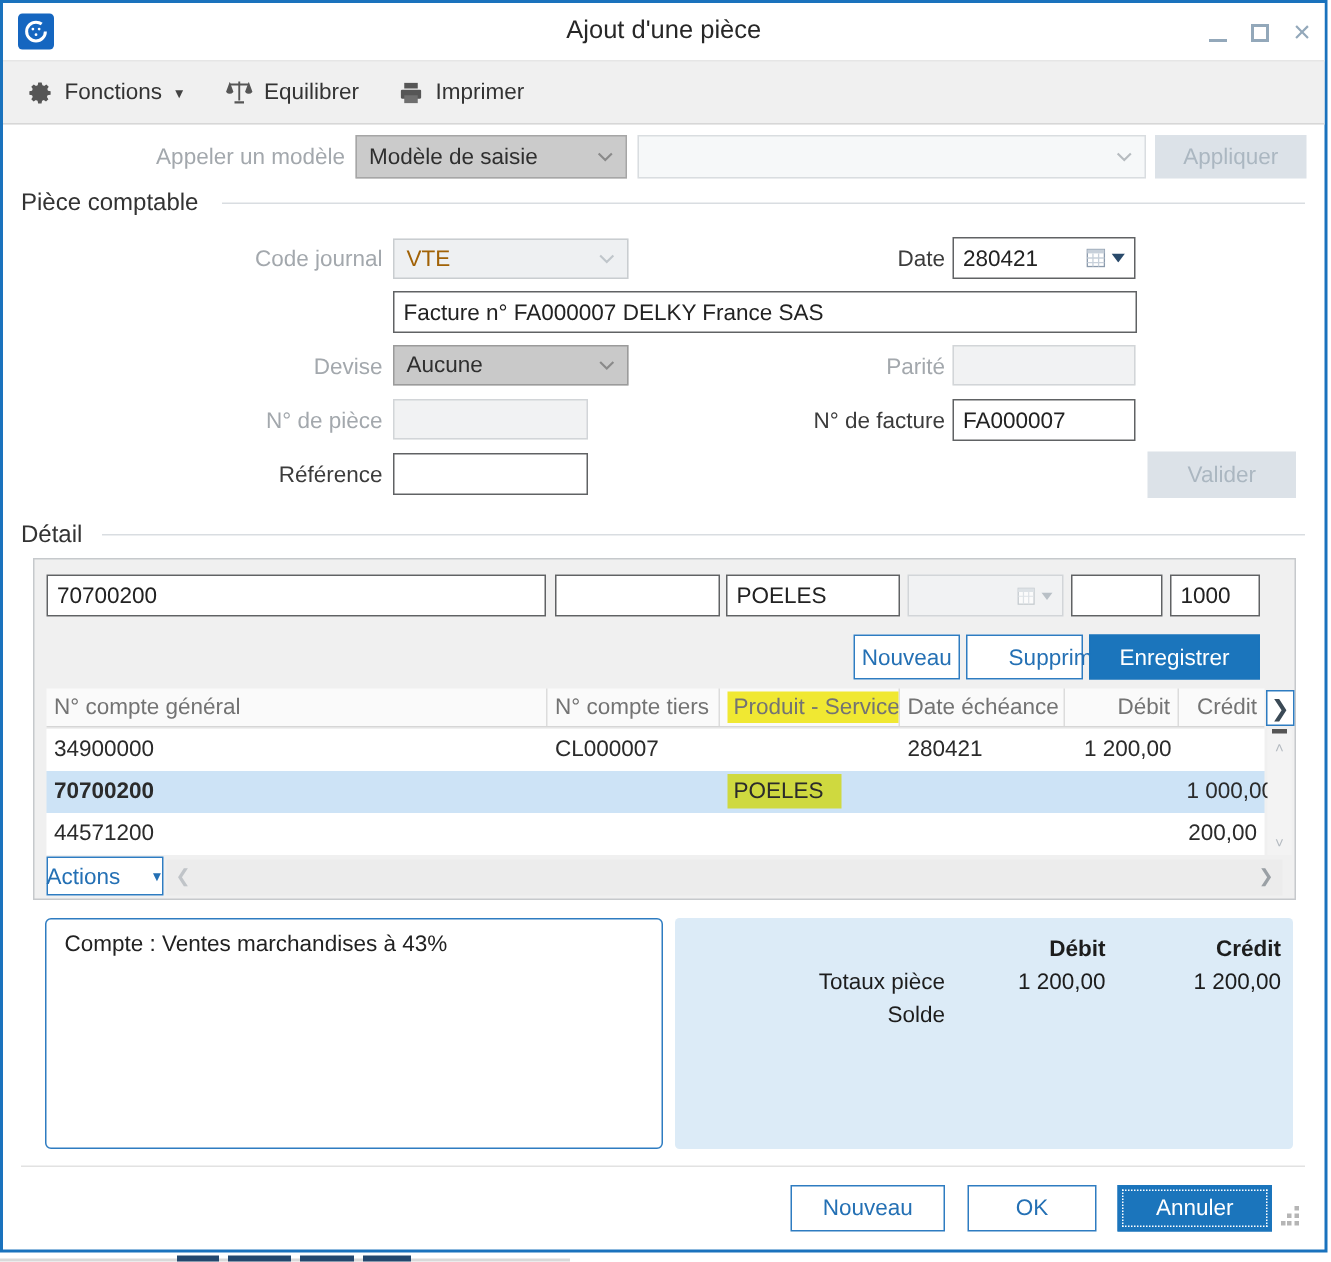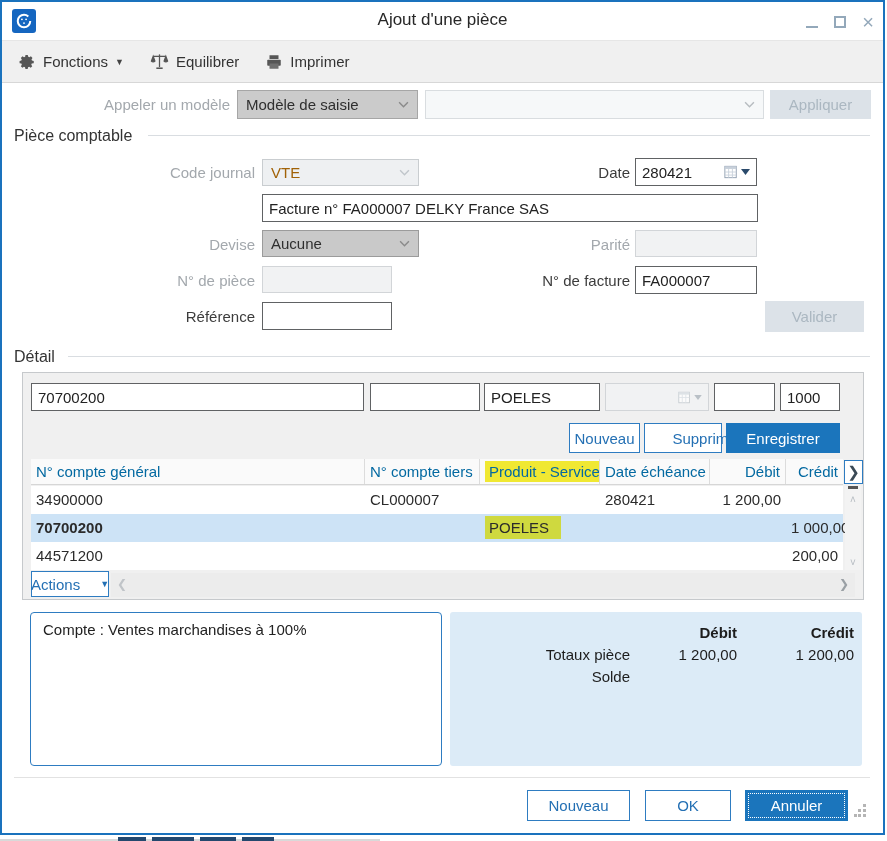--- a/index.html
+++ b/index.html
@@ -30,21 +30,21 @@
   .grp-title { position:absolute; font-size:16px; color:#333; }
   .grp-line { position:absolute; height:1px; background:#d9dde1; }
   .btn { position:absolute; display:flex; align-items:center; justify-content:center; font-size:15px; cursor:default; }
   .btn-dis { background:#dce2e8; color:#abb7c1; border:none; }
   .btn-outline { background:#fff; border:1px solid #2e7cc1; color:#2470b4; }
   .btn-primary { background:#1b75bc; border:1px solid #1b75bc; color:#fff; }
   .icon-cal { display:inline-flex; align-items:center; gap:3px; }
   
   .detail-box { position:absolute; left:20px; top:370px; width:842px; height:228px; background:#f0f0f0; border:1px solid #c6c9cc; }
   .hdr-row { position:absolute; left:8px; top:86px; width:812px; height:26px; background:#fafafa; border-bottom:1px solid #d6d6d6; }
-  .hcell { position:absolute; top:0; height:25px; line-height:25px; font-size:15px; color:#0369a1; border-right:1px solid #dcdcdc; padding:0 5px; white-space:nowrap; overflow:hidden; }
+  .hcell { position:absolute; top:0; height:25px; line-height:25px; font-size:15px; color:#737373; border-right:1px solid #dcdcdc; padding:0 5px; white-space:nowrap; overflow:hidden; }
   .trow { position:absolute; left:8px; width:812px; height:28px; background:#fff; }
   .trow.sel { background:#cde3f6; }
   .tcell { position:absolute; top:0; height:28px; line-height:28px; font-size:15px; color:#2b2b2b; padding:0 5px; white-space:nowrap; }
   .tright { text-align:right; }
   .hl-yellow { background:#f0e832; padding:2px 4px; }
   .hl-cell { background:#cfd93f; padding:3px 12px 3px 4px; }
   .c1 { left:0; width:334px; } .c2 { left:334px; width:115px; } .c3 { left:449px; width:120px; }
   .c4 { left:569px; width:110px; } .c5 { left:679px; width:76px; } .c6 { left:755px; width:57px; }
   .vscroll { position:absolute; left:822px; top:113px; width:16px; height:84px; background:#f3f3f3; }
   .sarrow { color:#b4bac0; font-size:10px; text-align:center; width:100%; position:absolute; }
@@ -237,21 +237,21 @@
       <span>Actions</span>
       <span class="caret" style="color:#2470b4;">▼</span>
     </div>
     <div class="hscroll">
       <span style="position:absolute; left:6px; top:4px; color:#c0c4c8; font-size:12px;">❮</span>
       <span style="position:absolute; right:6px; top:4px; color:#9aa0a5; font-size:12px;">❯</span>
     </div>
   </div>
 
   <div class="note-box">
-    <span>Compte : Ventes marchandises à 100%</span>
+    <span>Compte : Ventes marchandises à 43%</span>
   </div>
   <div class="totals">
     <div class="tot-cell bold" style="left:167px; top:12px; width:120px;">Débit</div>
     <div class="tot-cell bold" style="left:290px; top:12px; width:114px;">Crédit</div>
     <div class="tot-cell" style="left:8px; top:34px; width:172px;">Totaux pièce</div>
     <div class="tot-cell" style="left:167px; top:34px; width:120px;">1 200,00</div>
     <div class="tot-cell" style="left:290px; top:34px; width:114px;">1 200,00</div>
     <div class="tot-cell" style="left:8px; top:56px; width:172px;">Solde</div>
     <div class="tot-cell" style="left:167px; top:56px; width:120px;"></div>
     <div class="tot-cell" style="left:290px; top:56px; width:114px;"></div>

